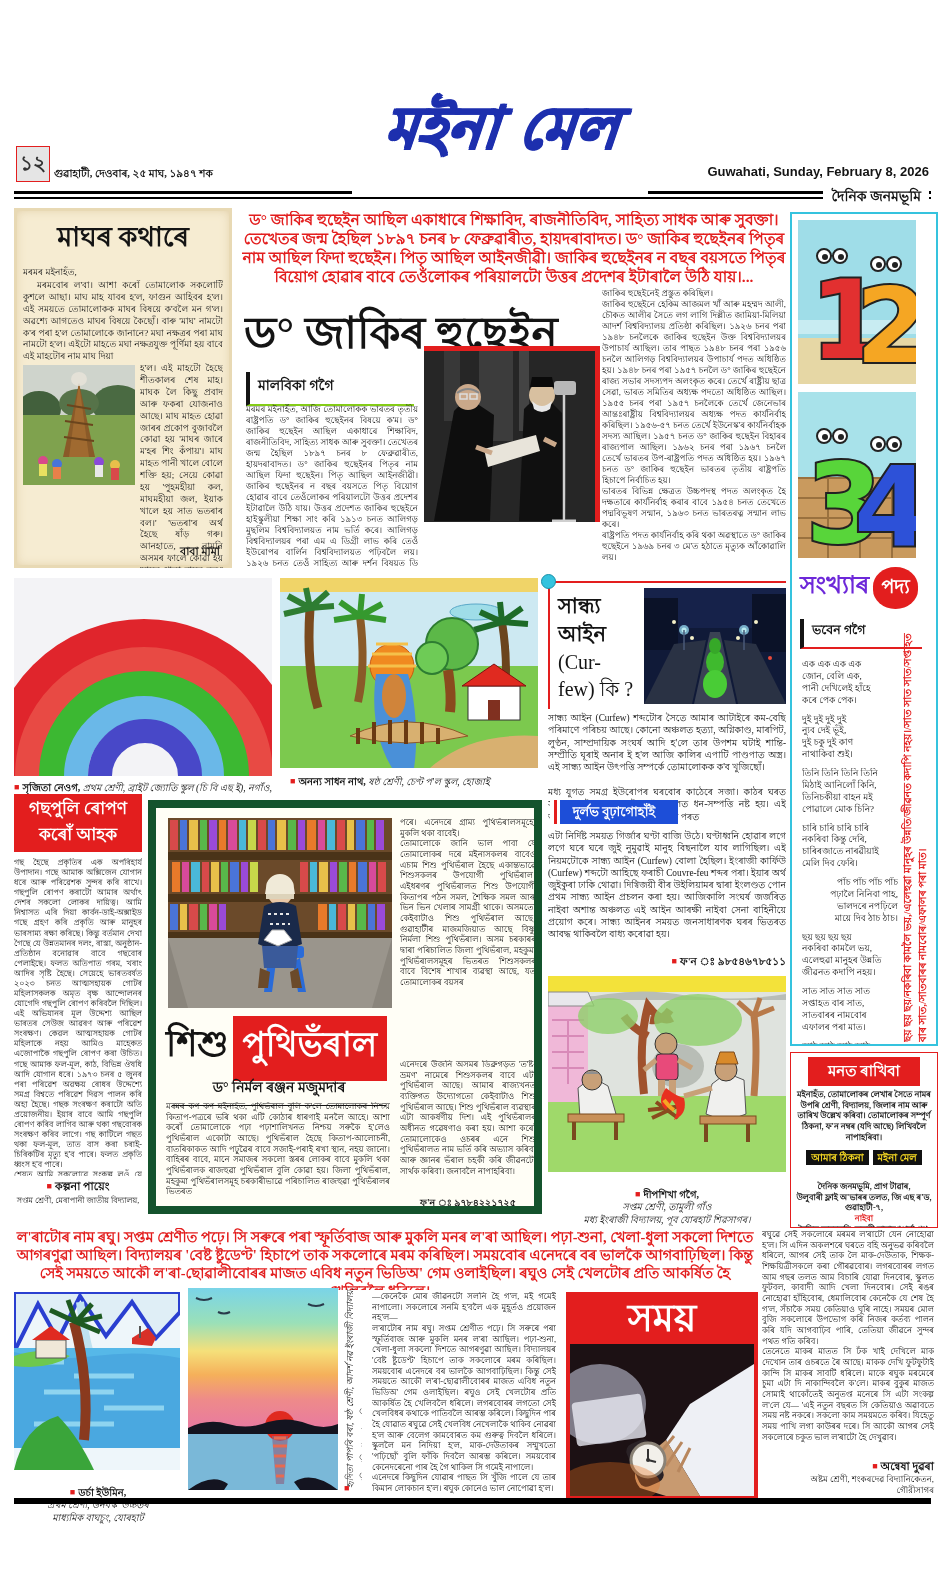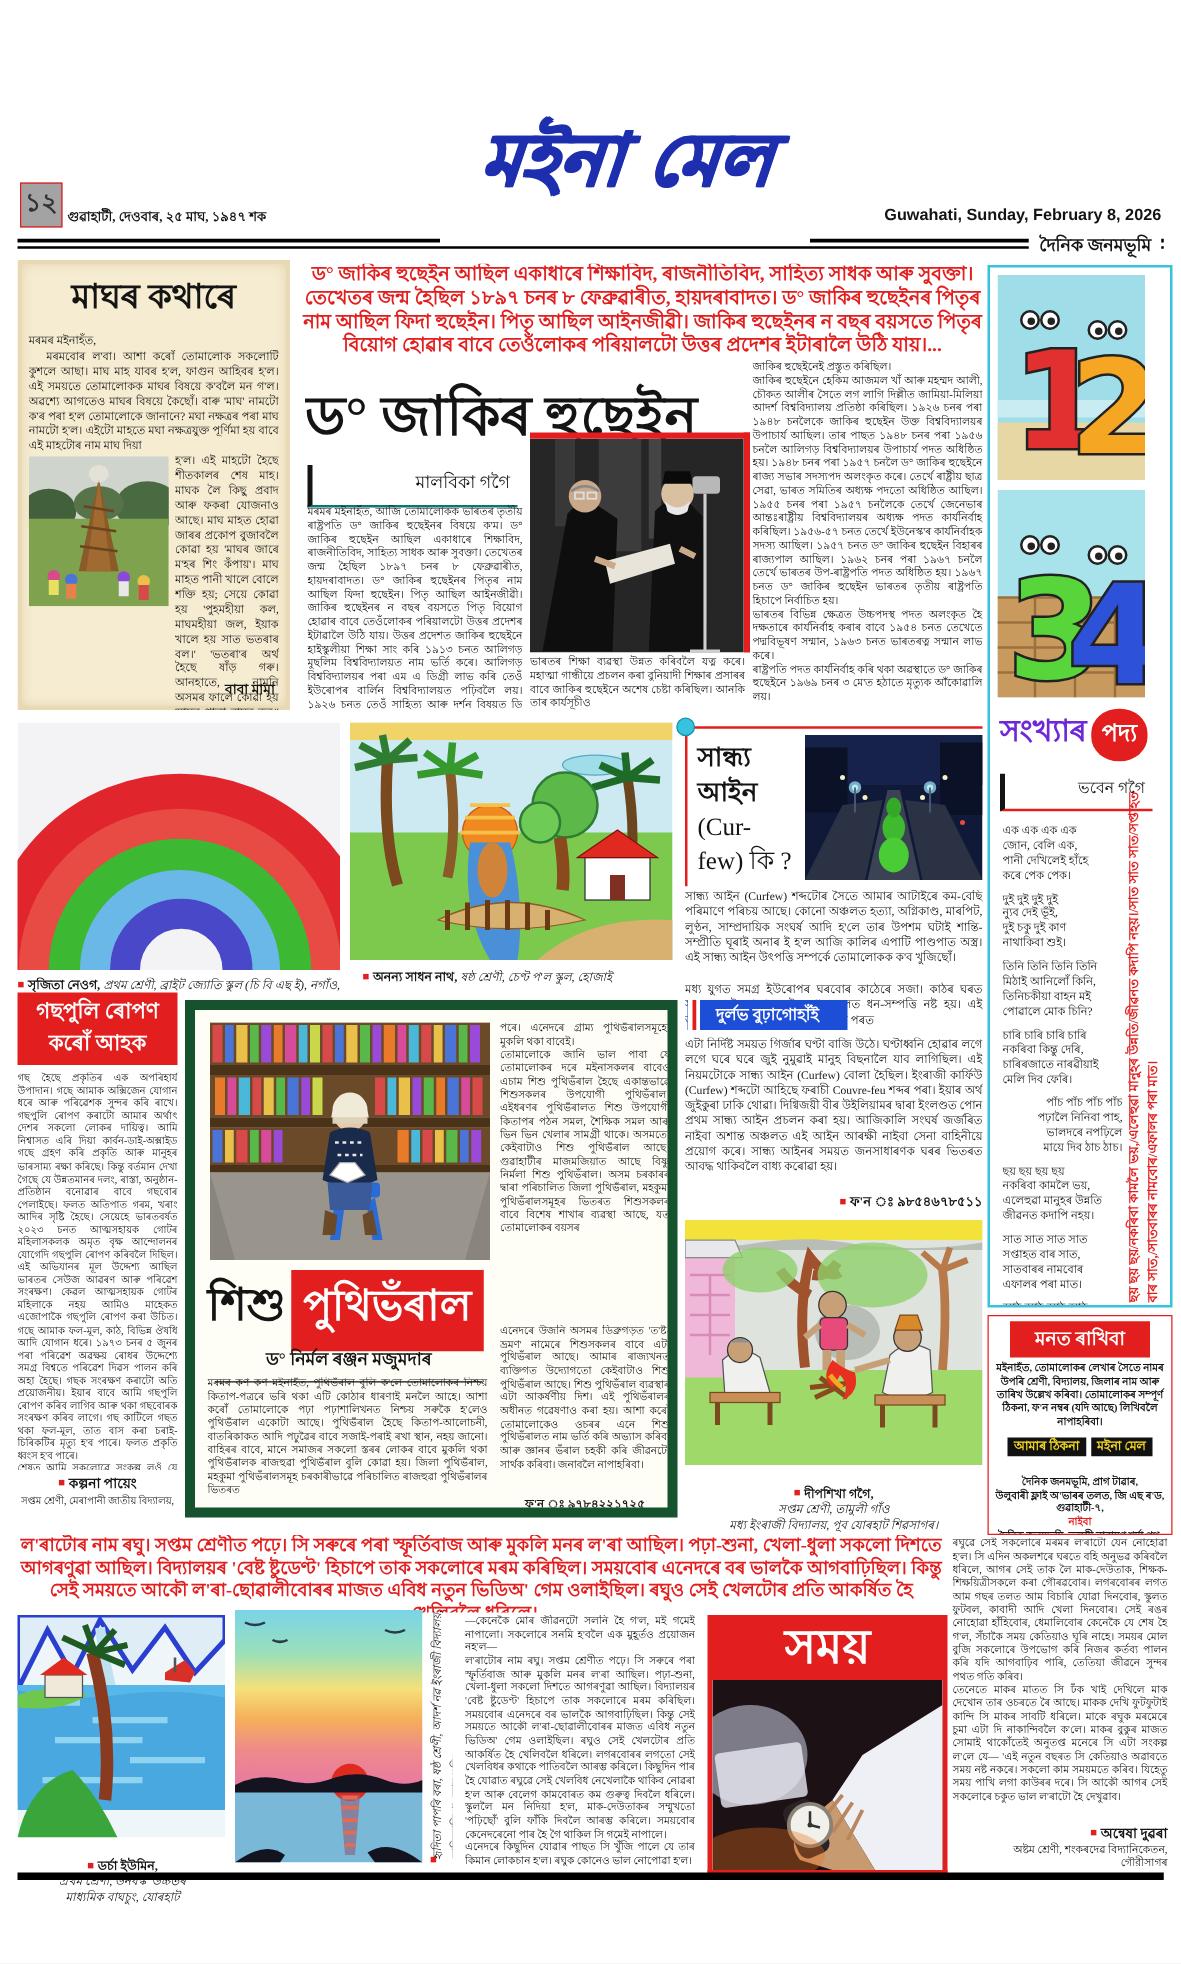--- a/index.html
+++ b/index.html
@@ -6,31 +6,31 @@
   #page{position:relative;width:945px;height:1571px;background:#ffffff;margin:0 auto;
         font-family:"Liberation Serif", serif;color:#141414;overflow:hidden;}
   .abs{position:absolute;}
   .txt{text-align:justify;line-height:1.32;overflow:hidden;white-space:pre-line;}
   .center{text-align:center;}
   .red{color:#e31e1e;}
   .bullet{color:#e31e1e;font-size:9px;vertical-align:1px;margin-right:3px;}
   .cap{font-size:10px;line-height:1.25;overflow:hidden;}
   .cap .nm{font-weight:bold;}
   .cap .rest{font-style:italic;font-size:9.5px;}
-  .bylinebox{display:inline-block;border-left:4px solid #141414;border-bottom:2px solid #0f766e;
-             padding:2px 6px 6px 8px;font-weight:normal;font-size:14px;text-align:right;}
+  .bylinebox{display:inline-block;border-left:4px solid #141414;border-bottom:2px solid #84cc16;
+             padding:2px 6px 6px 8px;font-weight:bold;font-size:14px;}
   .rule{background:#000;}
   svg{display:block;}
 </style>
 </head>
 <body>
 
 <div id="page">
 
-  <div class="abs" style="left:16px;top:146px;width:32px;height:34px;background:#a3a3a3;border:1px solid #e31e1e;">
+  <div class="abs" style="left:16px;top:146px;width:32px;height:34px;background:#e5e5e5;border:1px solid #e31e1e;">
     <div style="font-size:20px;font-weight:bold;color:#333;text-align:center;line-height:32px;">১২</div>
   </div>
   <div class="abs" style="left:54px;top:166px;width:220px;font-size:10.5px;font-weight:bold;">গুৱাহাটী, দেওবাৰ, ২৫ মাঘ, ১৯৪৭ শক</div>
 
   <div class="abs" style="left:352px;top:66px;width:296px;height:130px;background:#fff;z-index:5;display:flex;align-items:center;justify-content:center;">
     <div style="font-family:'DejaVu Sans',sans-serif;font-weight:bold;font-style:italic;font-size:58px;color:#1d2fae;
                 text-shadow:2px 0 #1d2fae,0 2px #1d2fae,2px 2px #1d2fae;transform:skewX(-5deg);white-space:nowrap;">মইনা মেল</div>
   </div>
 
   <div class="abs" style="right:16px;top:164px;width:260px;font-family:'Liberation Sans',sans-serif;font-size:13px;font-weight:bold;text-align:right;">Guwahati, Sunday, February 8, 2026</div>
@@ -94,21 +94,20 @@
       <circle cx="118" cy="44" r="13" fill="#d8c0a0"></circle>
       <path d="M106 36 h24 l-2 -10 h-20 Z" fill="#0a0a0a"></path>
       <path d="M108 50 q10 10 20 0 l-2 8 q-8 6 -16 0 Z" fill="#e8e8e8"></path>
       <polygon points="60,98 112,84 116,100 64,116" fill="#e8e4da"></polygon>
       <path d="M52 96 L68 102 M120 88 L132 94" stroke="#caa88a" stroke-width="5"></path>
       <line x1="140" y1="170" x2="140" y2="44" stroke="#cfcfcf" stroke-width="2.5"></line>
       <rect x="130" y="30" width="22" height="14" rx="3" fill="#b8b8b8"></rect>
       <line x1="128" y1="170" x2="152" y2="170" stroke="#cfcfcf" stroke-width="3"></line>
     </svg>
   </div>
-  <div class="abs txt" style="left:424px;top:524px;width:172px;height:46px;font-size:8.6px;line-height:1.28;">ভাৰতৰ শিক্ষা ব্যৱস্থা উন্নত কৰিবলৈ যত্ন কৰে। মহাত্মা গান্ধীয়ে প্ৰচলন কৰা বুনিয়াদী শিক্ষাৰ প্ৰসাৰৰ বাবে জাকিৰ হুছেইনে অশেষ চেষ্টা কৰিছিল। আনকি তাৰ কাৰ্যসূচীও</div>
 
   <div class="abs txt" style="left:602px;top:288px;width:184px;height:282px;font-size:8.6px;line-height:1.28;">জাকিৰ হুছেইনেই প্ৰস্তুত কৰিছিল।
 জাকিৰ হুছেইনে হেকিম আজমল খাঁ আৰু মহম্মদ আলী, চৌকত আলীৰ সৈতে লগ লাগি দিল্লীত জামিয়া-মিলিয়া আদৰ্শ বিশ্ববিদ্যালয় প্ৰতিষ্ঠা কৰিছিল। ১৯২৬ চনৰ পৰা ১৯৪৮ চনলৈকে জাকিৰ হুছেইন উক্ত বিশ্ববিদ্যালয়ৰ উপাচাৰ্য আছিল। তাৰ পাছত ১৯৪৮ চনৰ পৰা ১৯৫৬ চনলৈ আলিগড় বিশ্ববিদ্যালয়ৰ উপাচাৰ্য পদত অধিষ্ঠিত হয়। ১৯৪৮ চনৰ পৰা ১৯৫৭ চনলৈ ড° জাকিৰ হুছেইনে ৰাজ্য সভাৰ সদস্যপদ অলংকৃত কৰে। তেৰ্খে ৰাষ্ট্ৰীয় ছাত্ৰ সেৱা, ভাৰত সমিতিৰ অধ্যক্ষ পদতো অধিষ্ঠিত আছিল। ১৯৫৫ চনৰ পৰা ১৯৫৭ চনলৈকে তেৰ্খে জেনেভাৰ আন্তঃৰাষ্ট্ৰীয় বিশ্ববিদ্যালয়ৰ অধ্যক্ষ পদত কাৰ্যনিৰ্বাহ কৰিছিল। ১৯৫৬-৫৭ চনত তেৰ্খে ইউনেস্ক'ৰ কাৰ্যনিৰ্বাহক সদস্য আছিল। ১৯৫৭ চনত ড° জাকিৰ হুছেইন বিহাৰৰ ৰাজ্যপাল আছিল। ১৯৬২ চনৰ পৰা ১৯৬৭ চনলৈ তেৰ্খে ভাৰতৰ উপ-ৰাষ্ট্ৰপতি পদত অধিষ্ঠিত হয়। ১৯৬৭ চনত ড° জাকিৰ হুছেইন ভাৰতৰ তৃতীয় ৰাষ্ট্ৰপতি হিচাপে নিৰ্বাচিত হয়।
 ভাৰতৰ বিভিন্ন ক্ষেত্ৰত উচ্চপদস্থ পদত অলংকৃত হৈ দক্ষতাৰে কাৰ্যনিৰ্বাহ কৰাৰ বাবে ১৯৫৪ চনত তেখেতে পদ্মবিভূষণ সন্মান, ১৯৬৩ চনত ভাৰতৰত্ন সন্মান লাভ কৰে।
 ৰাষ্ট্ৰপতি পদত কাৰ্যনিৰ্বাহ কৰি থকা অৱস্থাতে ড° জাকিৰ হুছেইনে ১৯৬৯ চনৰ ৩ মে'ত হঠাতে মৃত্যুক আঁকোৱালি লয়।</div>
 
   <div class="abs" style="left:790px;top:212px;width:148px;height:834px;border:2.5px solid #35c3de;box-sizing:border-box;background:#fff;overflow:hidden;">
     <svg width="118" height="338" viewBox="0 0 118 338" style="margin:6px 0 0 6px;">
       <rect width="118" height="164" fill="#9fdde8"></rect>
       <rect y="118" width="118" height="46" fill="#e6d7a5"></rect>

